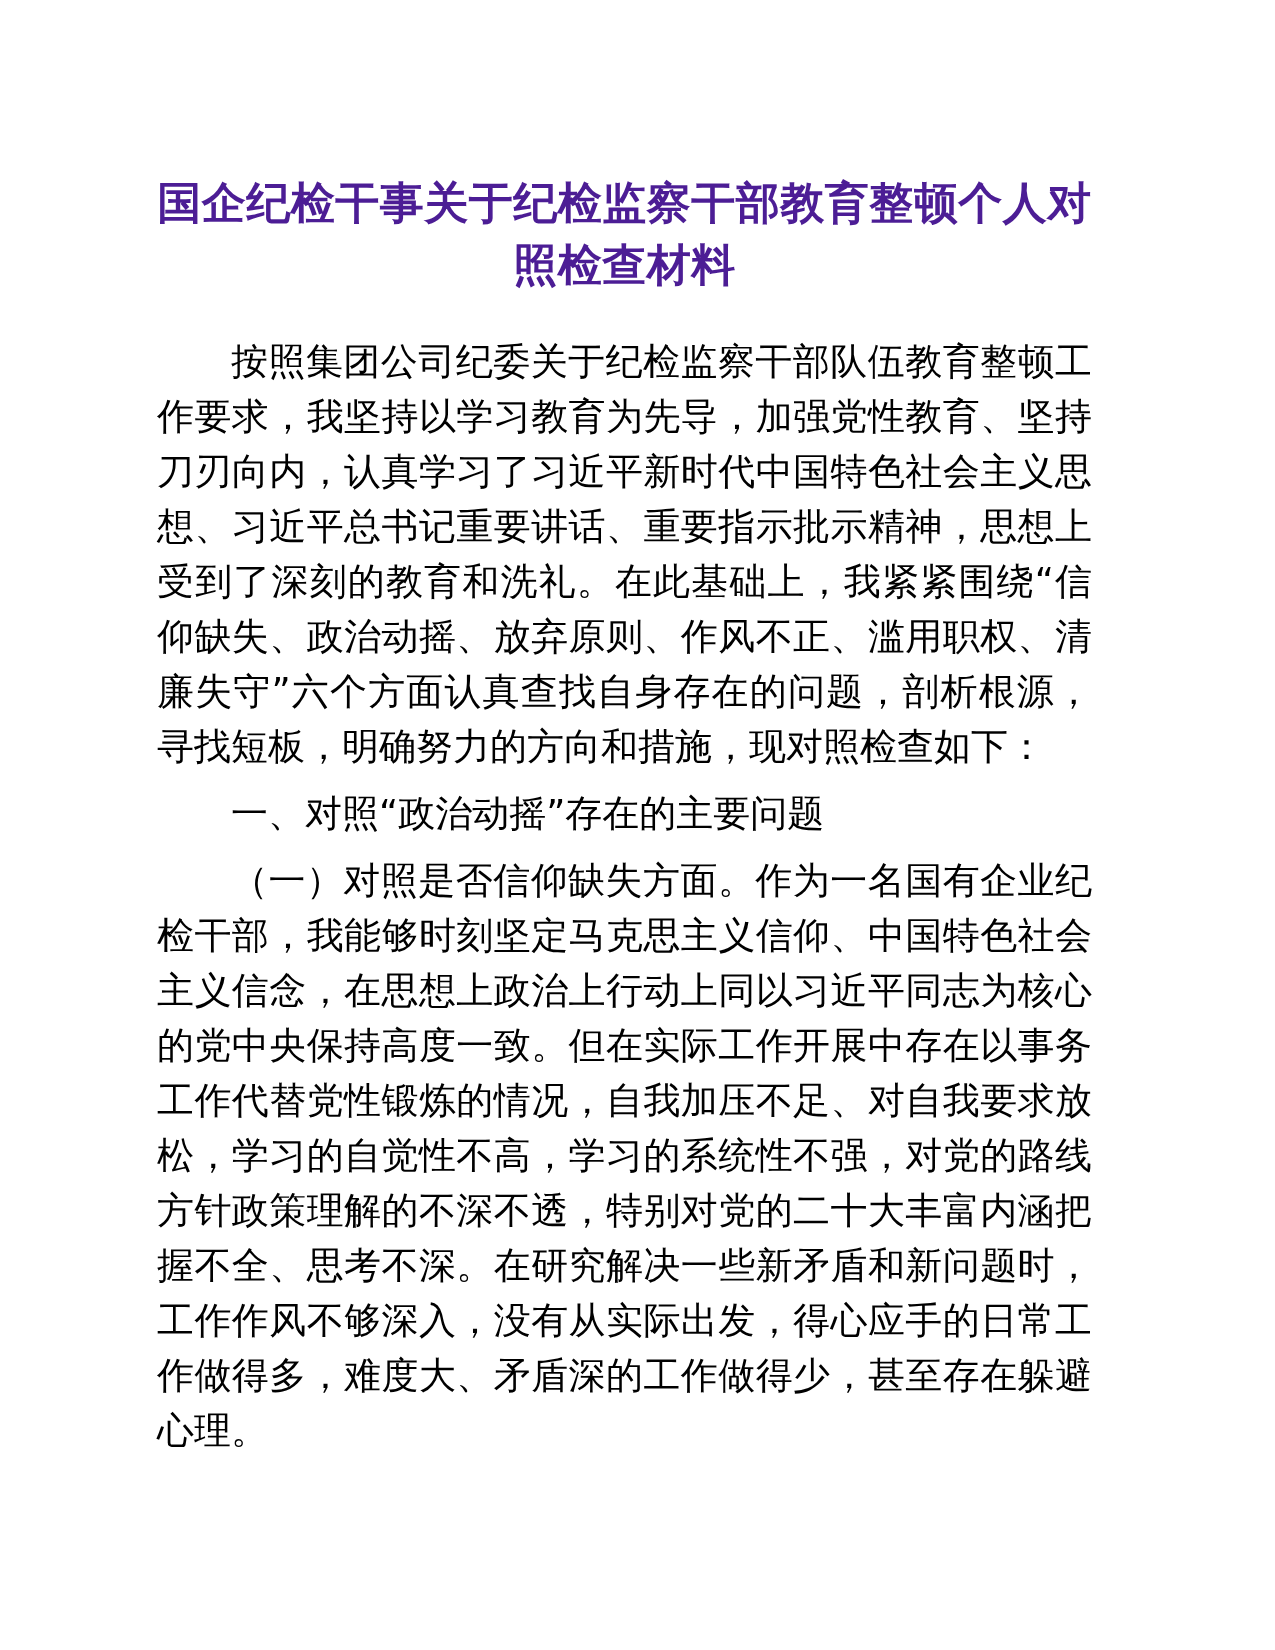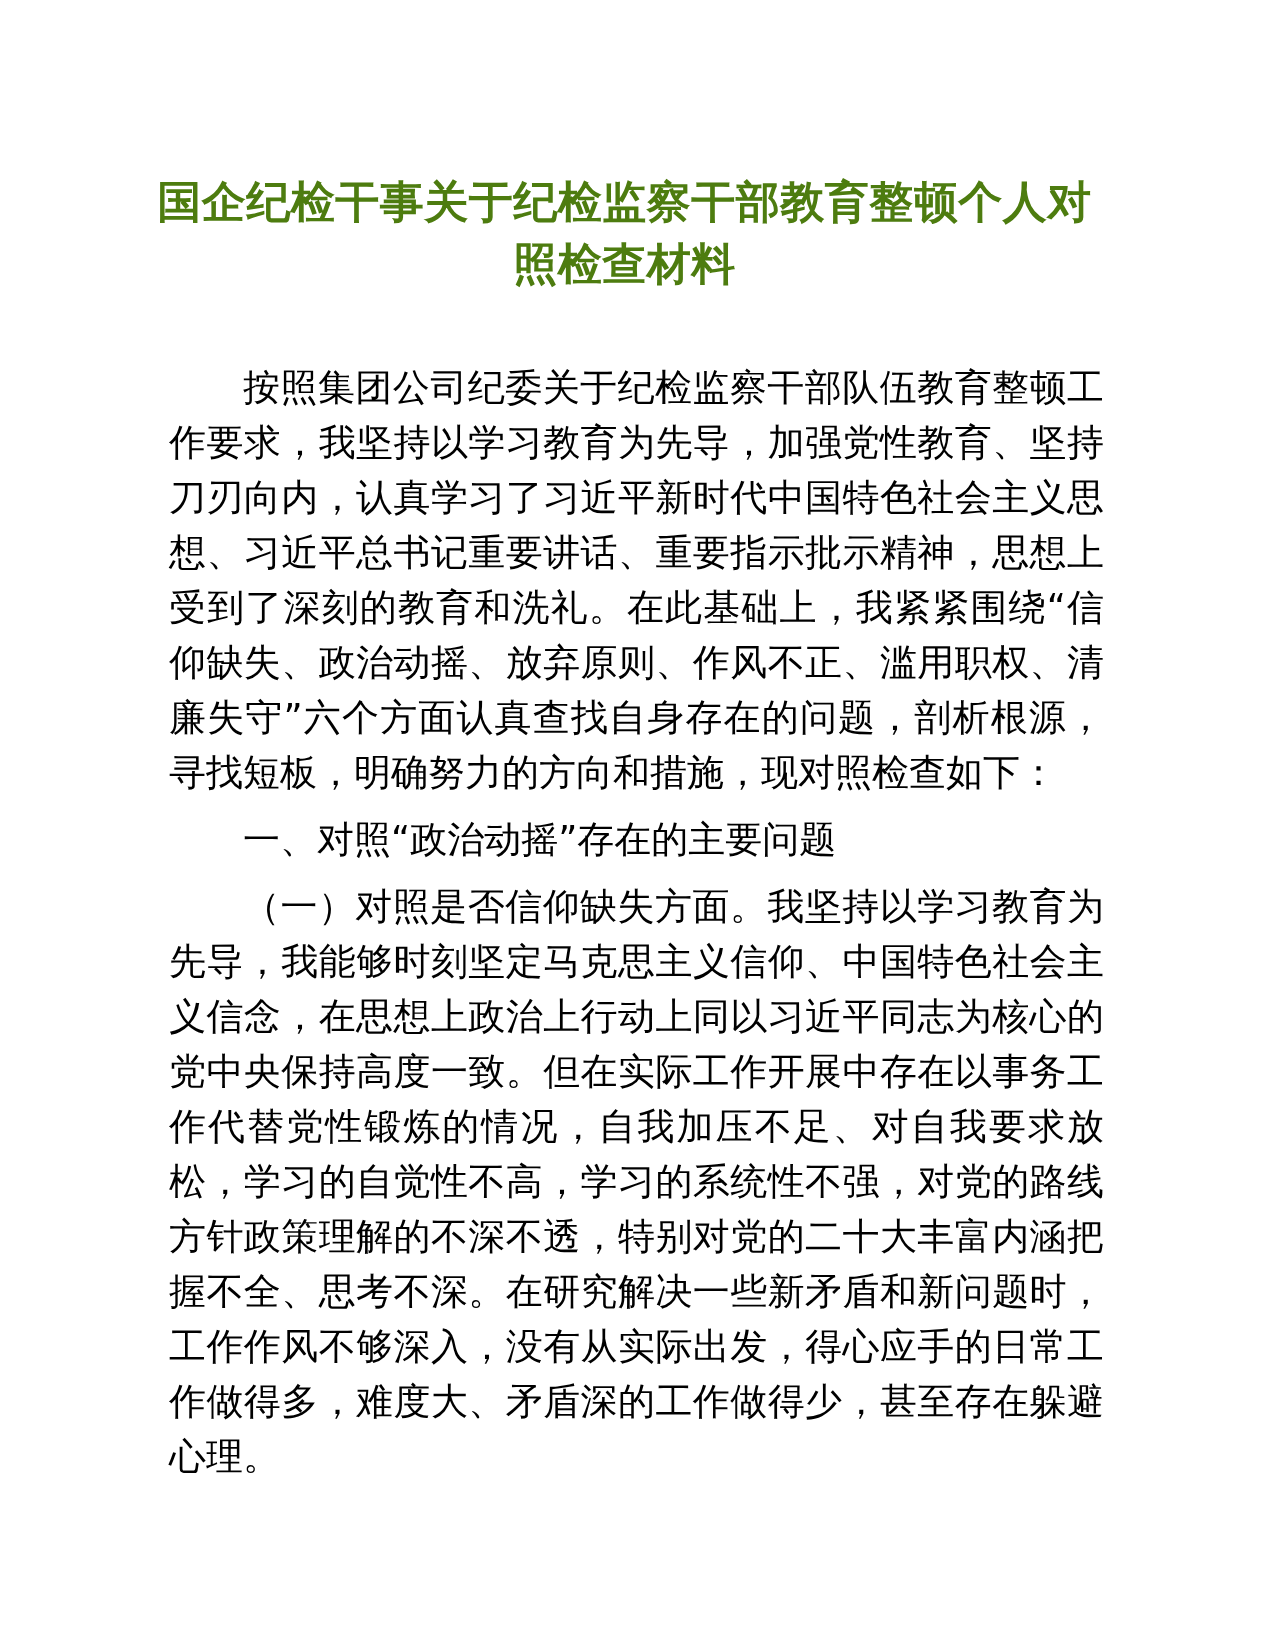--- a/index.html
+++ b/index.html
@@ -20,30 +20,28 @@
   }
   .doc-title {
     position: absolute;
     left: 157px;
     top: 143px;
     width: 935px;
     text-align: center;
     font-size: 44px;
     line-height: 62px;
     font-weight: 700;
-    color: #4d7c0f;
+    color: #4c1d95;
     letter-spacing: 0.5px;
-    font-family: Liberation Serif, serif;
   }
   .body-block {
     position: absolute;
-    left: 169px;
+    left: 157px;
     top: 334px;
     width: 935px;
-    margin-top: 26px;
   }
   p.para {
     margin: 0 0 0 0;
     font-size: 37px;
     line-height: 55px;
     color: #000000;
     text-align: justify;
     text-justify: inter-ideograph;
     text-indent: 74px;
     letter-spacing: 0px;
@@ -69,17 +67,17 @@
   <div class="body-block">
 
     <p class="para">按照集团公司纪委关于纪检监察干部队伍教育整顿工作要求，我坚持以学习教育为先导，加强党性教育、坚持刀刃向内，认真学习了习近平新时代中国特色社会主义思想、习近平总书记重要讲话、重要指示批示精神，思想上受到了深刻的教育和洗礼。在此基础上，我紧紧围绕“信仰缺失、政治动摇、放弃原则、作风不正、滥用职权、清廉失守”六个方面认真查找自身存在的问题，剖析根源，寻找短板，明确努力的方向和措施，现对照检查如下：</p>
 
     <div class="spacer-sm"></div>
 
     <p class="heading">一、对照“政治动摇”存在的主要问题</p>
 
     <div class="spacer-sm"></div>
 
-    <p class="para">（一）对照是否信仰缺失方面。我坚持以学习教育为先导，我能够时刻坚定马克思主义信仰、中国特色社会主义信念，在思想上政治上行动上同以习近平同志为核心的党中央保持高度一致。但在实际工作开展中存在以事务工作代替党性锻炼的情况，自我加压不足、对自我要求放松，学习的自觉性不高，学习的系统性不强，对党的路线方针政策理解的不深不透，特别对党的二十大丰富内涵把握不全、思考不深。在研究解决一些新矛盾和新问题时，工作作风不够深入，没有从实际出发，得心应手的日常工作做得多，难度大、矛盾深的工作做得少，甚至存在躲避心理。</p>
+    <p class="para">（一）对照是否信仰缺失方面。作为一名国有企业纪检干部，我能够时刻坚定马克思主义信仰、中国特色社会主义信念，在思想上政治上行动上同以习近平同志为核心的党中央保持高度一致。但在实际工作开展中存在以事务工作代替党性锻炼的情况，自我加压不足、对自我要求放松，学习的自觉性不高，学习的系统性不强，对党的路线方针政策理解的不深不透，特别对党的二十大丰富内涵把握不全、思考不深。在研究解决一些新矛盾和新问题时，工作作风不够深入，没有从实际出发，得心应手的日常工作做得多，难度大、矛盾深的工作做得少，甚至存在躲避心理。</p>
 
   </div>
 
 </div>
 
 </body></html>

